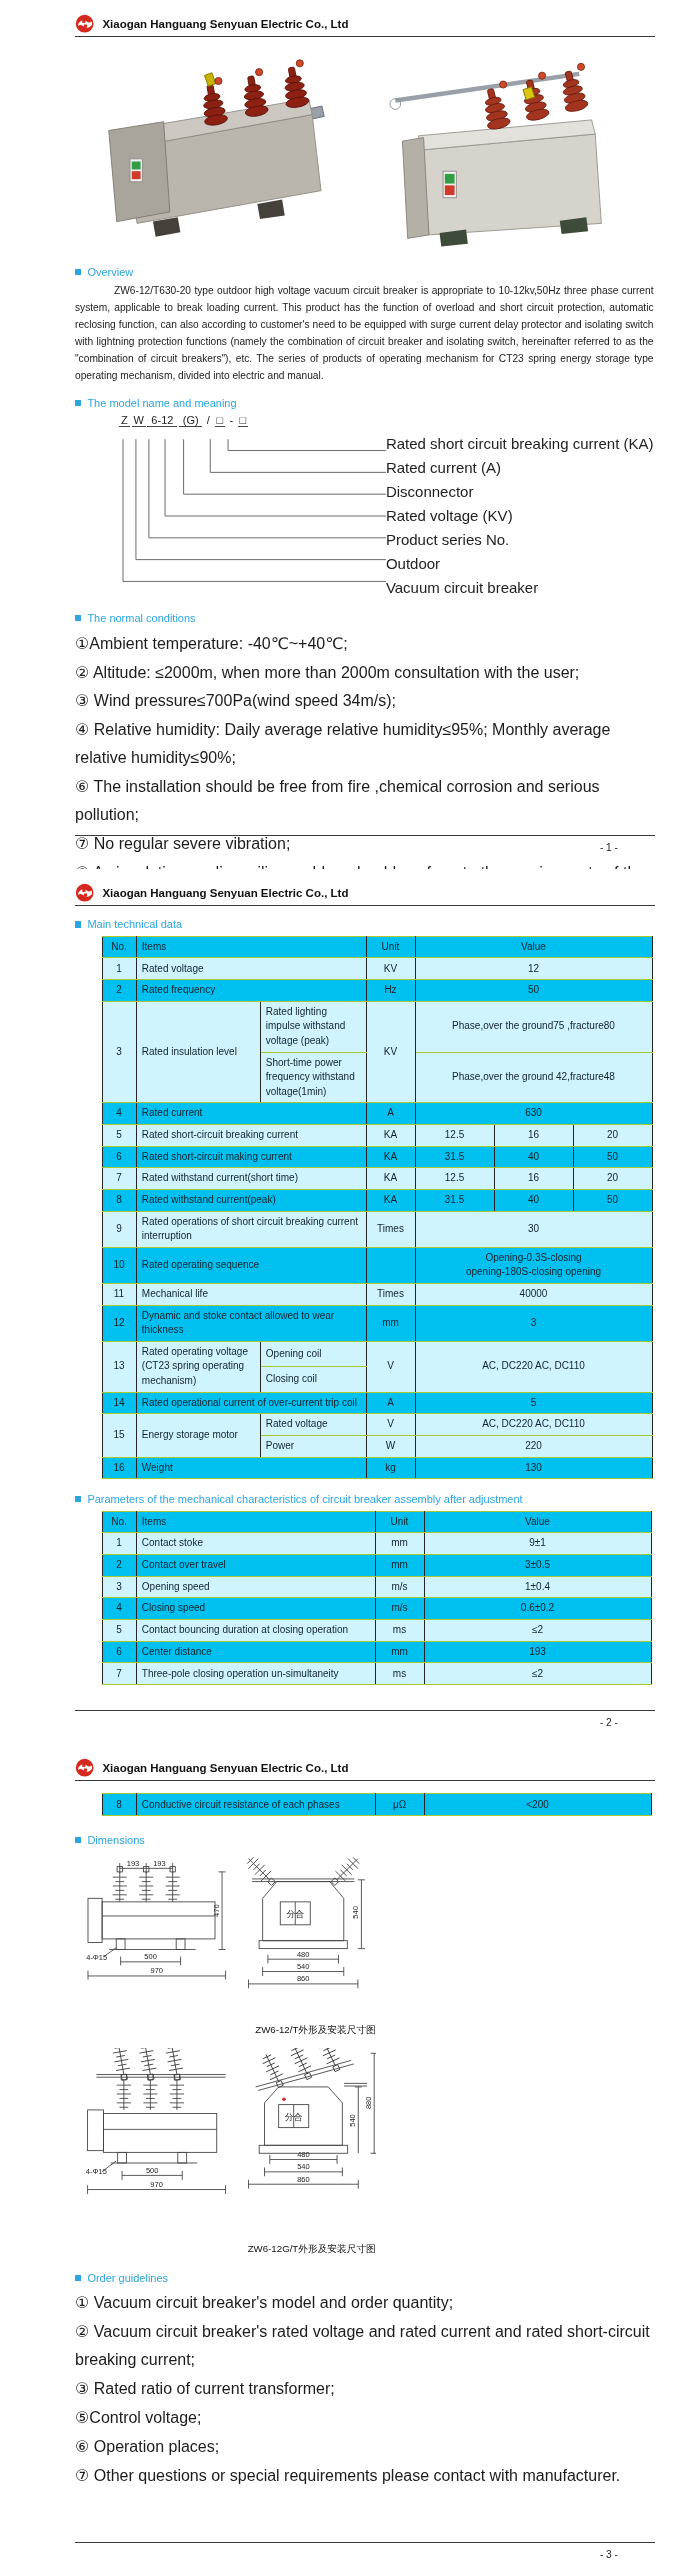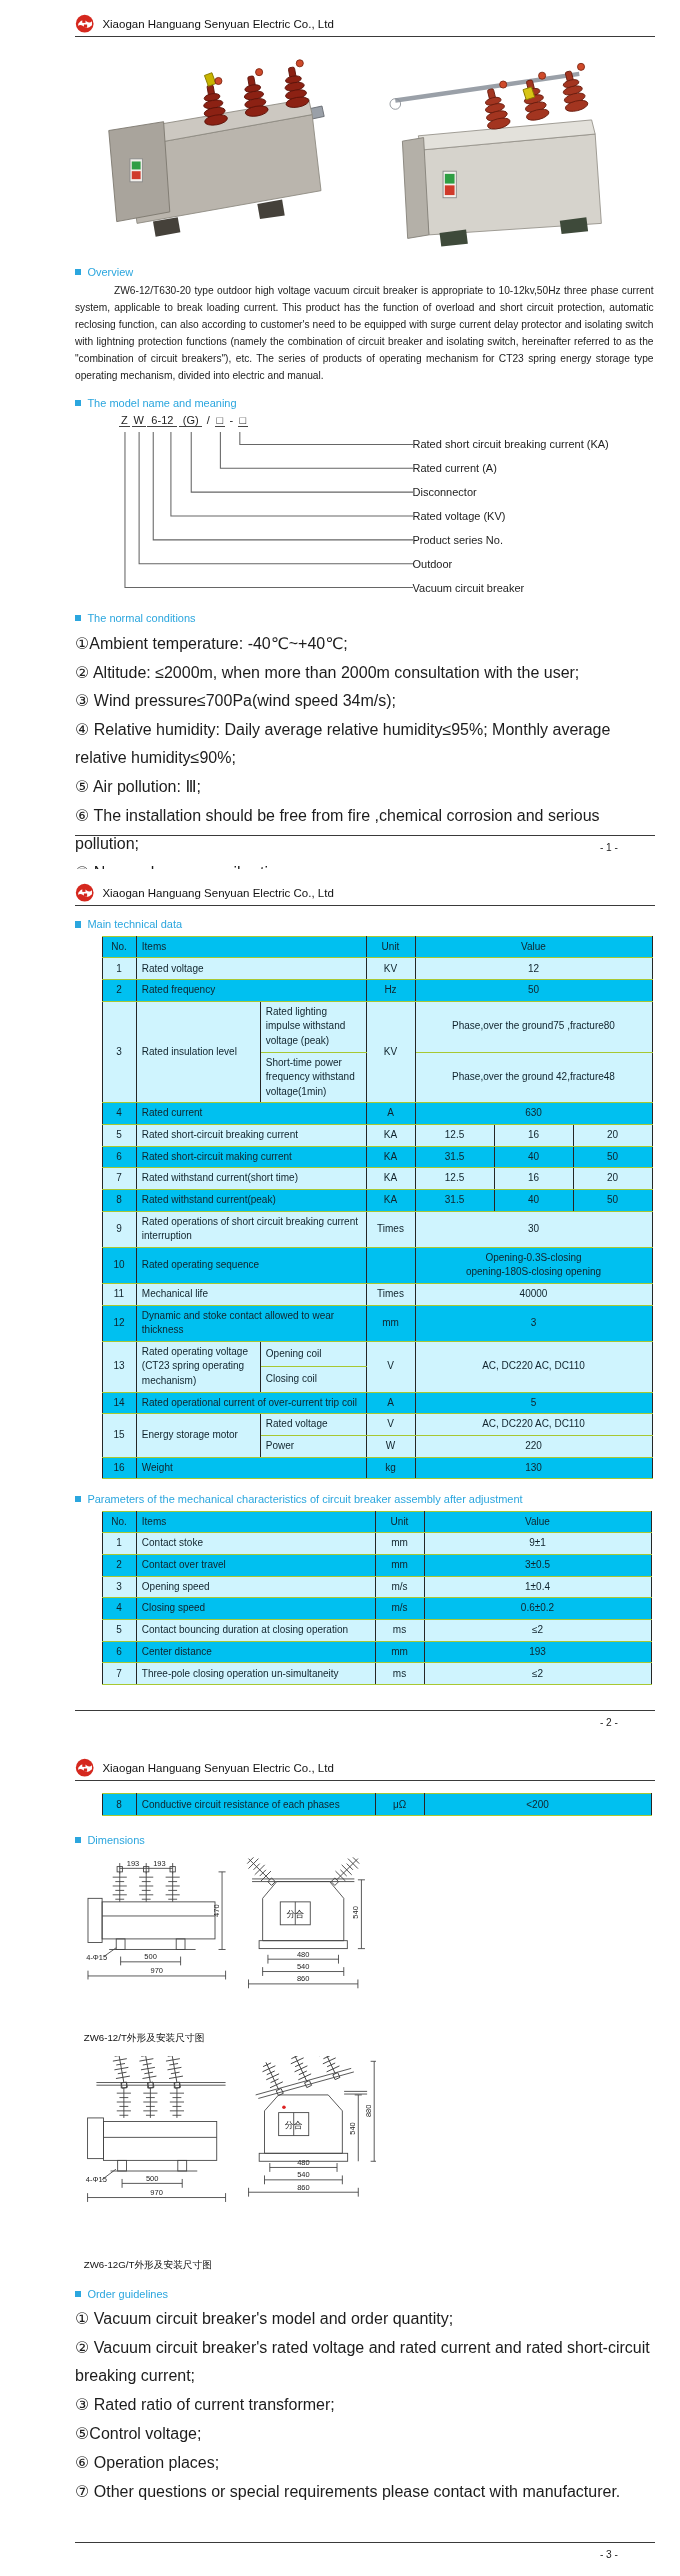--- a/index.html
+++ b/index.html
@@ -4,56 +4,56 @@
 <style>
   * { margin:0; padding:0; box-sizing:border-box; }
   html,body { background:#ffffff; }
   body { width:680px; font-family:"Liberation Sans","DejaVu Sans",sans-serif; color:#1c1c1c; }
   .page { position:relative; width:680px; overflow:hidden; background:#fff; }
   .p1 { height:869px; } .p2 { height:875px; } .p3 { height:832px; }
 
   
   .hdr { display:flex; align-items:center; gap:8px; padding-top:14px; margin:0 26.5px 0 75px; }
   .logo { width:19.4px; height:19.4px; flex:0 0 19.4px; }
-  .hdr-title { font-size:11.5px; font-weight:normal; color:#111; }
+  .hdr-title { font-size:11.5px; font-weight:bold; color:#111; }
   .hdr-rule { border-bottom:1.8px solid #3a3a3a; margin:2.7px 25px 0 75px; }
 
   .content { margin:0 26.5px 0 75px; }
 
   
   .sec { display:flex; align-items:center; font-size:11px; font-weight:normal; color:#2ba6de; margin:12.4px 0 5.3px 0; }
   .sq { width:6.2px; height:6.2px; background:#2ba6de; margin-right:6.2px; flex:0 0 6.2px; }
 
   .body-text { font-size:10.2px; line-height:1.66; text-align:justify; color:#1b1b1b; }
   .indent { text-indent:39px; }
 
   
   .model-diagram { margin-top:3.5px; margin-left:26.5px; }
   .model-code { font-size:11px; color:#222; margin-left:17.7px; letter-spacing:0; height:17.7px; }
   .mc { display:inline-block; text-align:center; margin-right:1.8px; }
   .u { border-bottom:0.9px solid #444; }
   .w12{width:10.6px}.w16{width:14px}.w34{width:30px}.w26{width:23px}.w10{width:8.8px}
   .model-body { display:flex; }
-  .model-labels { font-size:11px; color:#222; }
+  .model-labels { font-size:15px; color:#222; }
   .model-labels div { height:24px; line-height:24px; white-space:nowrap; }
 
   .cond-list { font-size:16px; line-height:1.75; }
   .cond-list div { margin-bottom:0.9px; }
 
   
   .dt { border-collapse:collapse; table-layout:fixed; margin-left:26.5px; font-size:10px; color:#10232c; border:1.8px solid #262626; }
   .dt td { border-left:0.9px solid #262626; border-right:0.9px solid #262626; border-top:1.3px solid #a8c832; border-bottom:1.3px solid #a8c832; padding:3.1px 5.3px; text-align:center; vertical-align:middle; line-height:1.45; height:19.4px; }
   .dt td.tl { text-align:left; }
   .lt td { background:#cff4fe; }
   .bt td { background:#00c0f0; }
 
   
   .fig { margin-left:8.8px; margin-top:10.6px; }
   .fig svg { display:block; }
-  .fig-cap { width:292px; text-align:left; font-size:9.7px; color:#111; margin-top:19px; margin-left:8.8px; }
+  .fig-cap { width:292px; text-align:right; font-size:9.7px; color:#111; margin-top:11px; margin-left:8.8px; }
   .draw line, .draw polyline, .draw polygon, .draw rect, .draw path { stroke:#444; stroke-width:1; fill:none; }
   .draw text { fill:#222; font-size:8.5px; stroke:none; font-family:"Liberation Sans","DejaVu Sans",sans-serif; }
 
   
   .pfoot { position:absolute; left:75px; right:25px; bottom:16px; }
   .pfoot .rule { border-top:1.3px solid #3a3a3a; }
   .pfoot .num { text-align:right; padding-right:37px; font-size:10.2px; color:#222; margin-top:6.2px; }
 
   .photos { margin:5.3px 0 0 8.8px; }
 </style>
@@ -175,21 +175,20 @@
 
     <h3 class="sec">
         <span class="sq"></span>
         <span>The normal conditions</span>
       </h3>
     <div class="cond-list">
       <div>①Ambient temperature: -40℃~+40℃;</div>
       <div>②  Altitude: ≤2000m, when more than 2000m consultation with the user;</div>
       <div>③  Wind pressure≤700Pa(wind speed 34m/s);</div>
       <div>④  Relative humidity: Daily average relative humidity≤95%; Monthly average relative humidity≤90%;</div>
-      <div>⑤  Air pollution: Ⅲ;</div>
       <div>⑥  The installation should be free from fire ,chemical corrosion and serious pollution;</div>
       <div>⑦  No regular severe vibration;</div>
       <div>⑧  As insulating medium silicon rubber should conform to the requirements of the use of occasions GB655386.</div>
     </div>
   </div>
 
   <div class="pfoot">
     <div class="rule"></div>
     <div class="num">- 1 -</div>
   </div>

